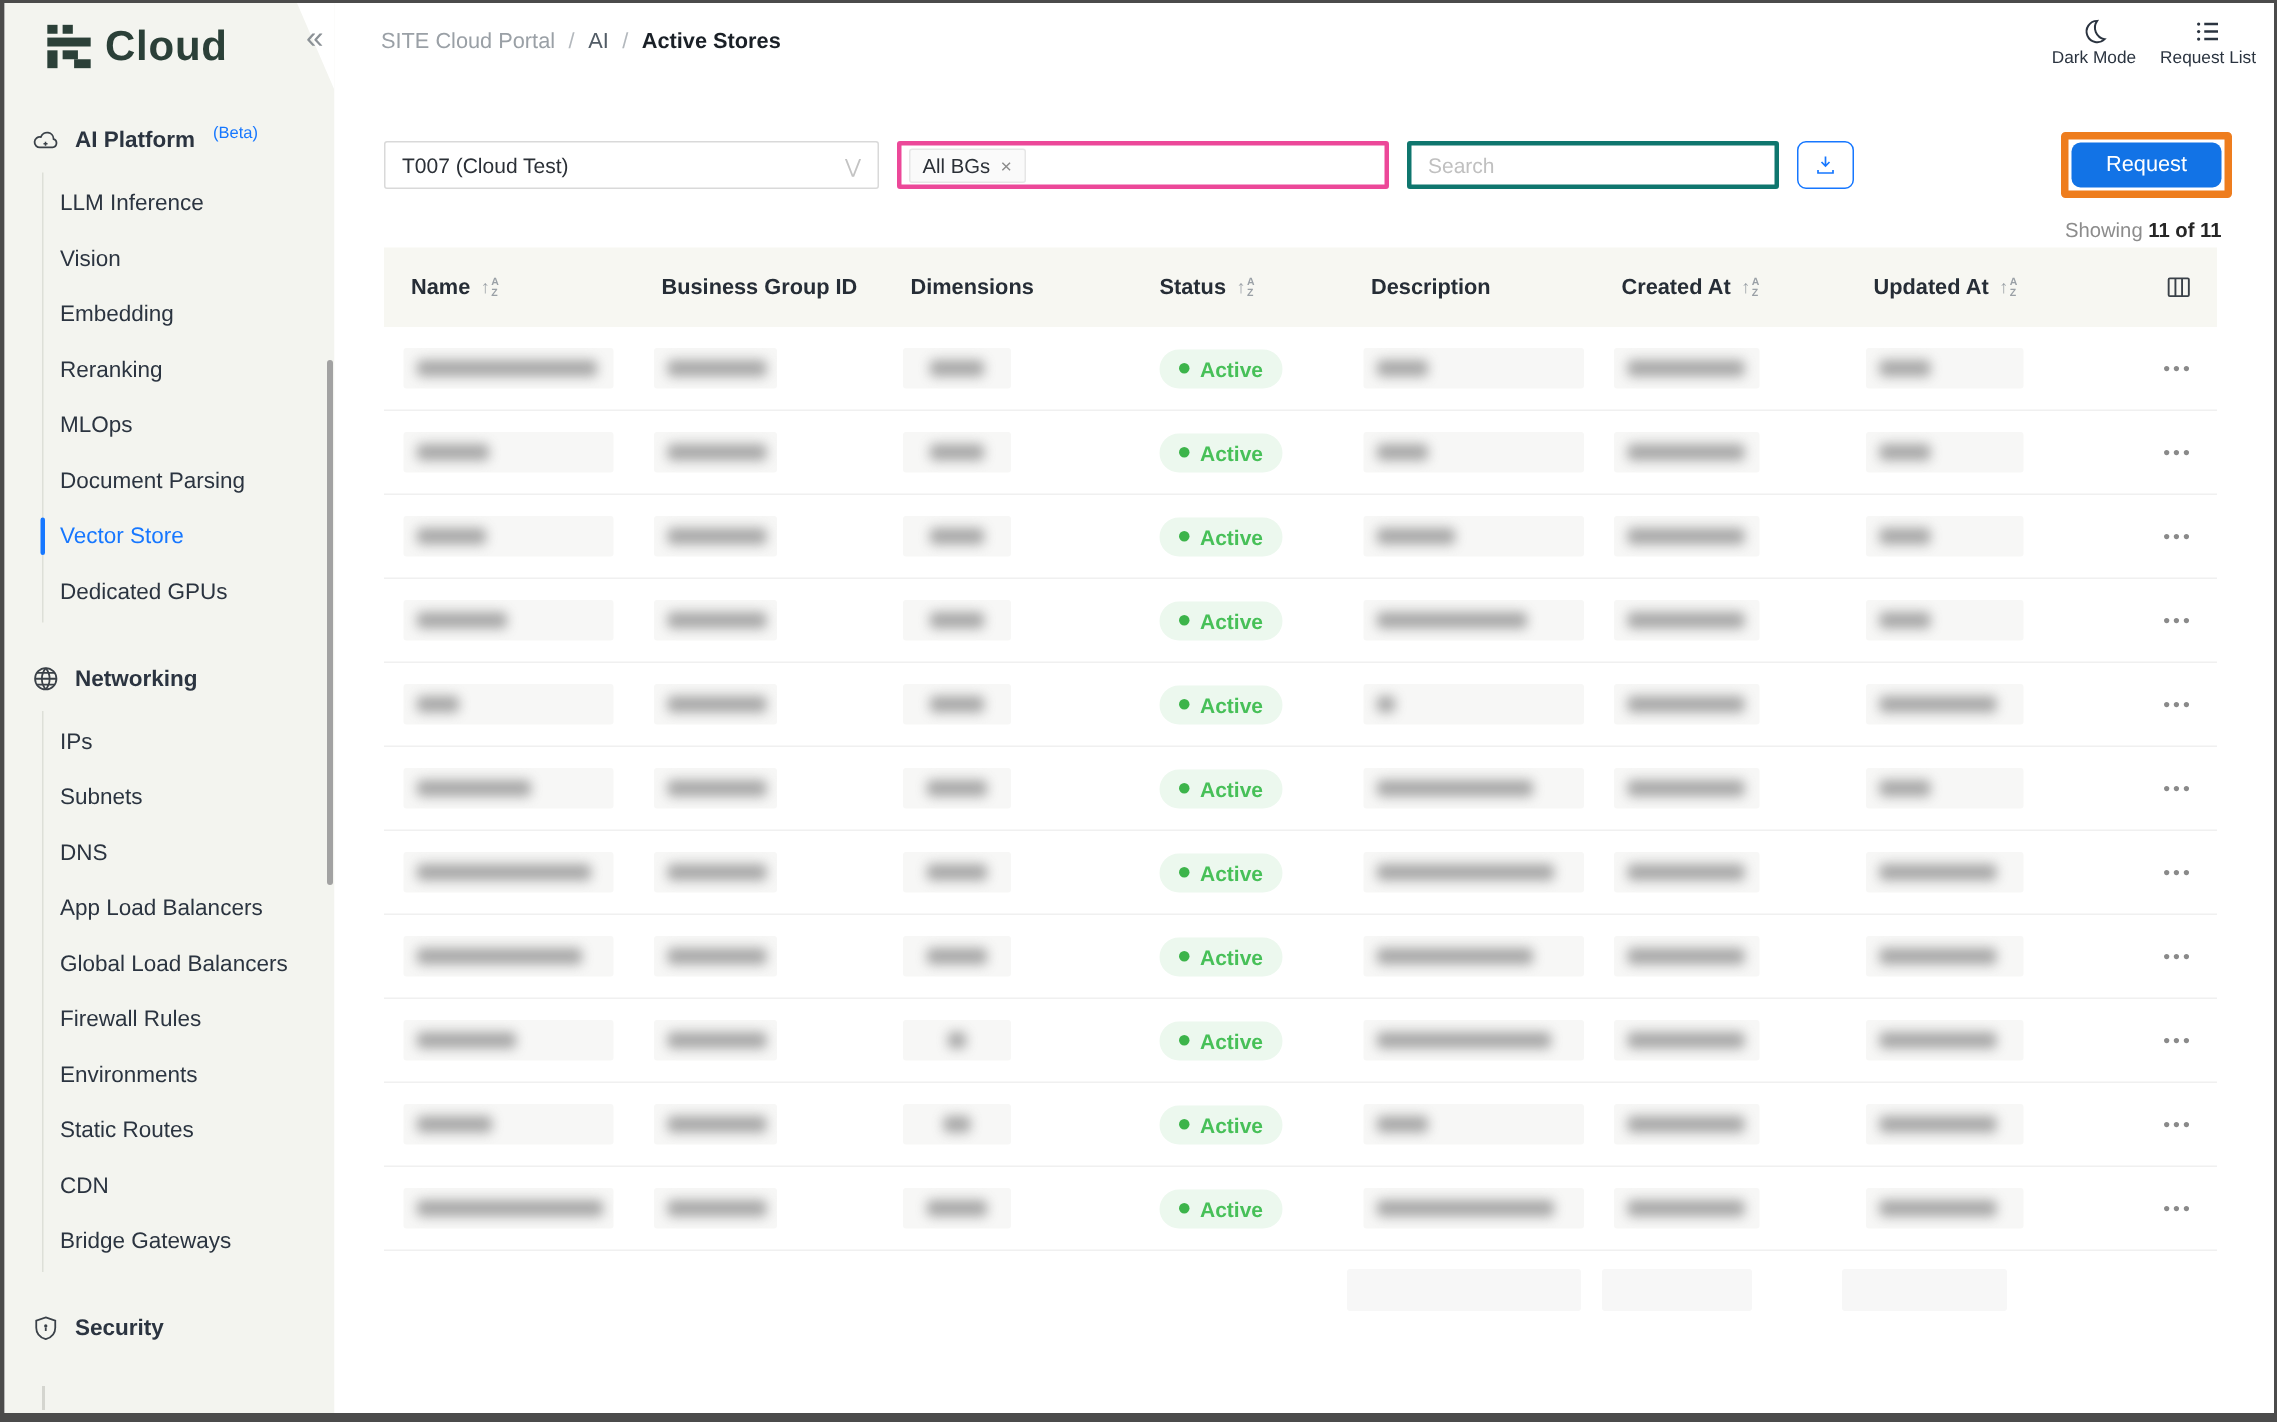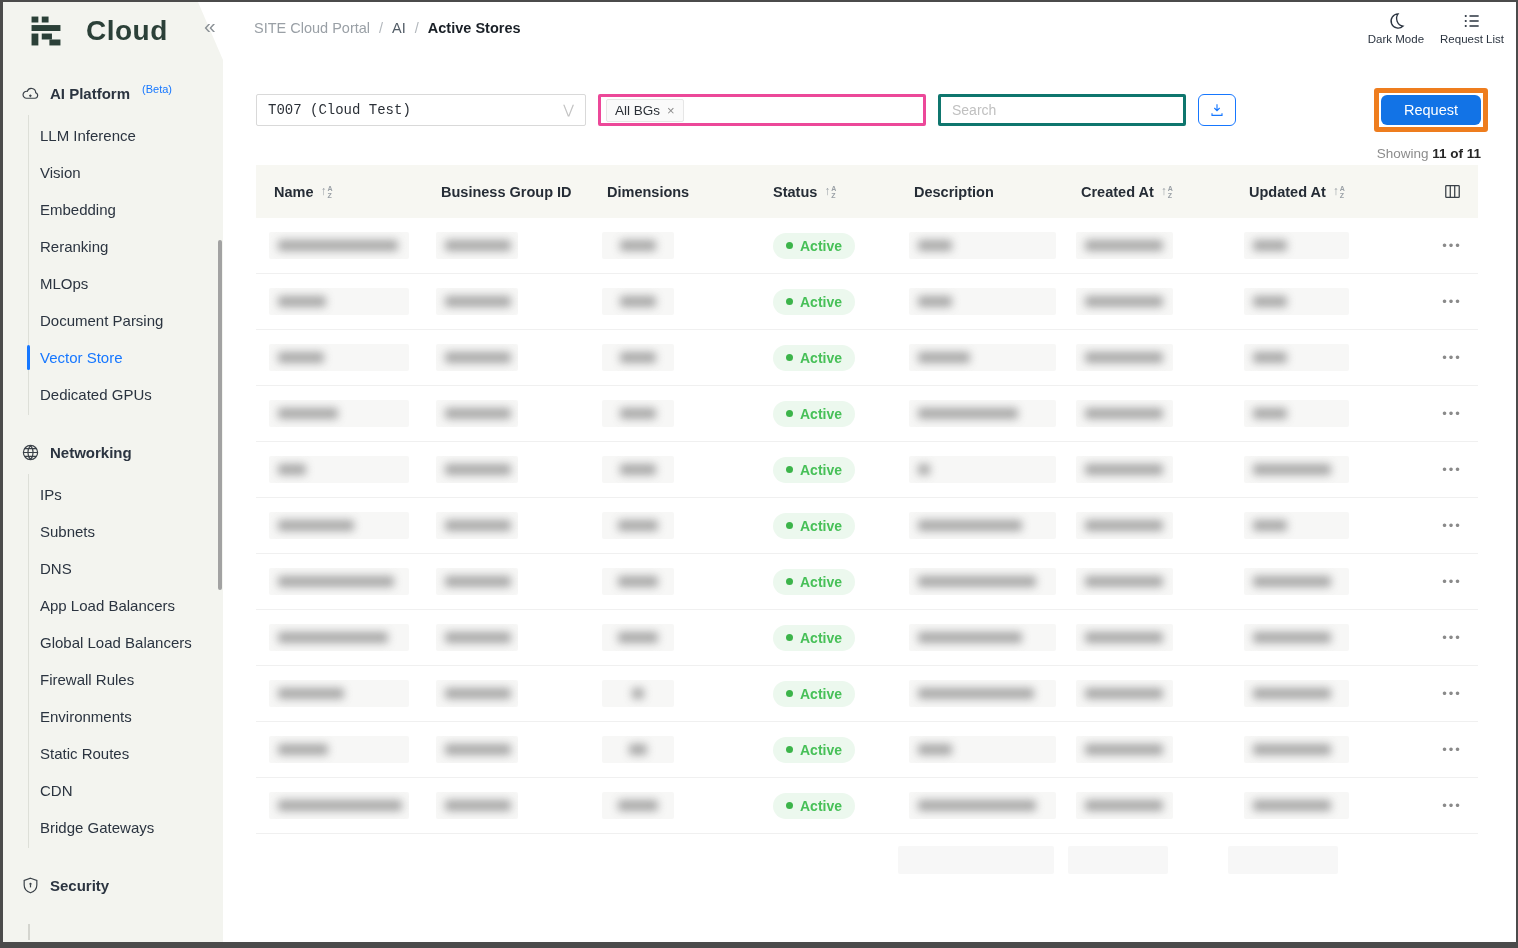--- a/index.html
+++ b/index.html
@@ -2,21 +2,21 @@
 <html><head>
 <meta charset="utf-8">
 <style>
   * { box-sizing: border-box; margin: 0; padding: 0; }
   html,body { width:1518px; height:948px; background:#e8e8e8; font-family:"Liberation Sans", sans-serif; }
   .frame { position:relative; width:1518px; height:948px; background:#ffffff;
            border:2px solid #4b4b4b; border-left-width:3px; border-bottom-width:6px; overflow:hidden; display:flex; }
 
   
   .sidebar { position:relative; width:220px; flex:0 0 220px; background:#f3f4ef; height:100%; overflow:hidden; }
-  .logo { display:flex; align-items:center; gap:23px; padding:12px 0 0 26px; }
+  .logo { display:flex; align-items:center; gap:7px; padding:12px 0 0 26px; }
   .logo-mark { width:34px; height:34px; }
   .logo-text { font-size:28px; font-weight:600; color:#2b4038; letter-spacing:.5px; }
   .nav { margin-top:26px; }
   .nav-header { display:flex; align-items:center; gap:10px; padding:10px 0 10px 18px; cursor:pointer; }
   .nav-header .nh-label { font-size:15px; font-weight:700; color:#2b3440; }
   .nav-header .nh-badge { font-size:11px; color:#1677ff; position:relative; top:-5px; margin-left:2px; }
   .nav-header svg { width:19px; height:19px; stroke:#3a4148; fill:none; stroke-width:1.5; }
   .nav-items { position:relative; margin:2px 0 6px 25px; border-left:1px solid #dddfd8; padding:2px 0; }
   .nav-item { position:relative; font-size:15px; color:#2b3440; padding:10px 0 10px 11px; cursor:pointer; white-space:nowrap; }
   .nav-item.active { color:#1677ff; }
@@ -38,21 +38,21 @@
   .crumb-sep { color:#b3b8bd; }
   .crumb-mid { color:#525c66; cursor:pointer; }
   .crumb-cur { color:#1a2027; font-weight:600; }
   .top-actions { margin-left:auto; display:flex; gap:16px; }
   .top-action { display:flex; flex-direction:column; align-items:center; gap:2px; cursor:pointer; }
   .top-action svg { width:20px; height:20px; stroke:#2b3440; fill:none; stroke-width:1.6; }
   .top-action .ta-label { font-size:11.5px; color:#2b3440; }
 
   .toolbar { display:flex; align-items:center; margin:34px 28px 0 33px; height:44px; }
   .select { width:330px; height:32px; border:1px solid #d9d9d9; border-radius:2px; background:#fff;
-            display:flex; align-items:center; justify-content:space-between; padding:0 11px; cursor:pointer;font-family:Liberation Mono, monospace; }
+            display:flex; align-items:center; justify-content:space-between; padding:0 11px; cursor:pointer; }
   .select .sel-text { font-size:14px; color:#2b3037; }
   .select .chev { color:#c3c3c3; font-size:13px; }
   .tagbox { width:328px; height:32px; border:3px solid #ec4899; border-radius:2px; background:#fff;
             display:flex; align-items:center; padding:0 5px; margin-left:12px; }
   .tag { display:inline-flex; align-items:center; gap:7px; background:#fafafa; border:1px solid #e6e6e6;
          border-radius:2px; padding:3px 8px; font-size:13.5px; color:#2b3037; }
   .tag .tag-x { color:#8c8c8c; cursor:pointer; font-size:13px; }
   .search { width:248px; height:32px; border:3px solid #0f766e; border-radius:2px; padding:0 11px;
             font-size:14px; color:#2b3037; margin-left:12px; outline:none; font-family:inherit; }
   .search::placeholder { color:#c0c0c0; }

